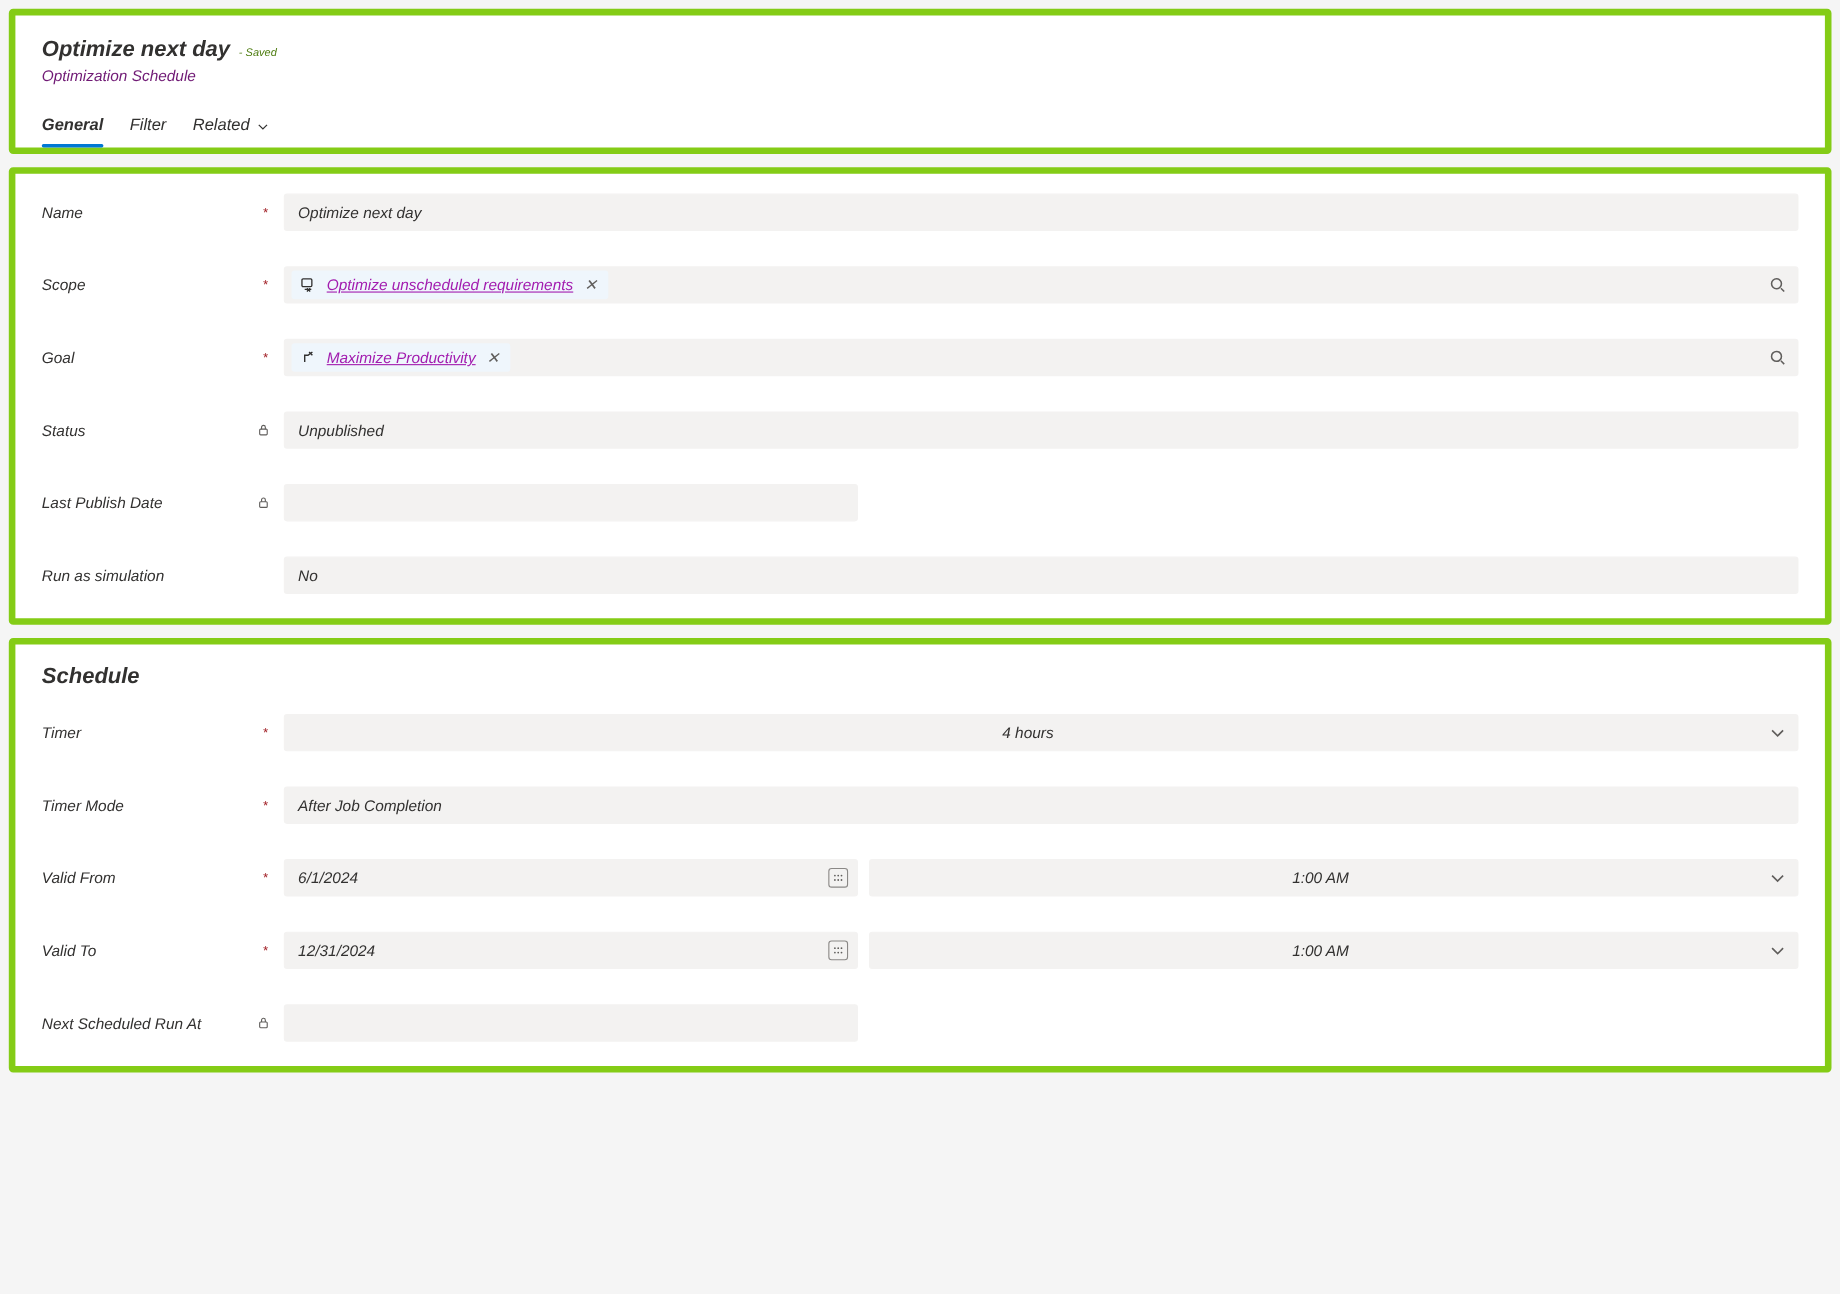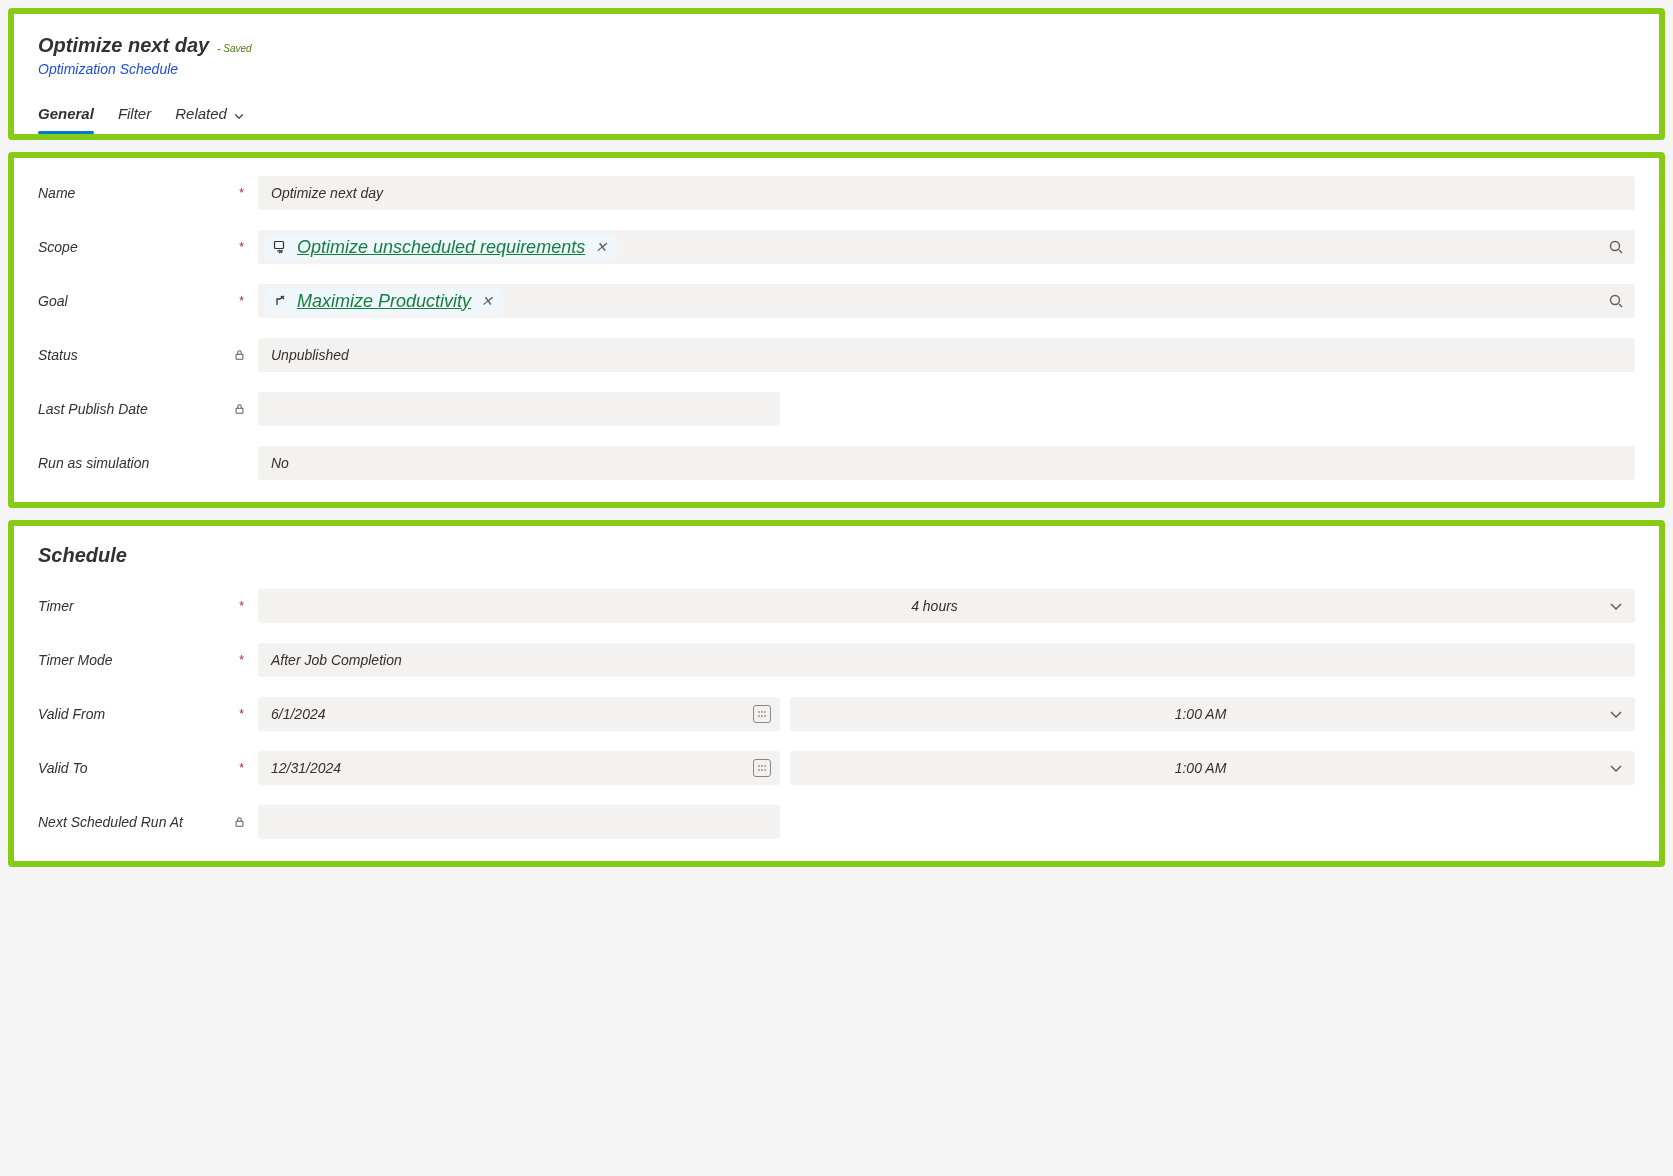--- a/index.html
+++ b/index.html
@@ -14,21 +14,21 @@
     background: #fff;
     border: 6px solid #84cc16;
     border-radius: 4px;
     margin-bottom: 12px;
     font-style: italic;
   }
   .header-card { padding: 20px 24px 0 24px; }
   .title-row { display: flex; align-items: baseline; gap: 8px; margin-bottom: 4px;}
   .title { font-size: 20px; font-weight: 600; }
   .saved { font-size: 10px; color: #4d7c0f; font-weight: 400; }
-  .subtitle { font-size: 14px; color: #1d4ed8; margin-bottom: 20px; }
+  .subtitle { font-size: 14px; color: #701a75; margin-bottom: 20px; }
   .tabs { display: flex; gap: 24px; }
   .tab {
     font-size: 15px;
     color: #323130;
     padding: 8px 0 12px 0;
     cursor: pointer;
     position: relative;
     display: flex;
     align-items: center;
     gap: 6px;
@@ -47,21 +47,21 @@
     display: inline-block;
   }
   .chevron-down svg { width: 100%; height: 100%; }
 
   .form-card { padding: 18px 24px 22px 24px; }
   .section-title { font-size: 20px; font-weight: 600; margin-bottom: 22px; }
 
   .field {
     display: flex;
     align-items: center;
-    margin-bottom: 20px;
+    margin-bottom: 32px;
   }
   .field:last-child { margin-bottom: 0; }
   .label-col {
     width: 220px;
     flex-shrink: 0;
     display: flex;
     align-items: center;
     justify-content: space-between;
     padding-right: 10px;
     font-size: 14px;
@@ -102,21 +102,21 @@
     background: #eff6fc;
     border-radius: 3px;
     height: 26px;
     display: inline-flex;
     align-items: center;
     gap: 8px;
     padding: 0 8px;
   }
   .lookup-icon { width: 16px; height: 16px; display: flex; align-items: center; justify-content: center; color: #323130; }
   .lookup-icon svg { width: 16px; height: 16px; }
-  .lookup-link { color: #15803d; text-decoration: underline; cursor: pointer; font-size: 18px; }
+  .lookup-link { color: #a21caf; text-decoration: underline; cursor: pointer; font-size: 14px; }
   .lookup-remove { color: #605e5c; cursor: pointer; font-size: 14px; padding: 0 2px; }
 
   .trail-icon {
     position: absolute;
     right: 10px; top: 50%;
     transform: translateY(-50%);
     width: 16px; height: 16px;
     color: #605e5c;
     cursor: pointer;
     display: flex; align-items: center; justify-content: center;

